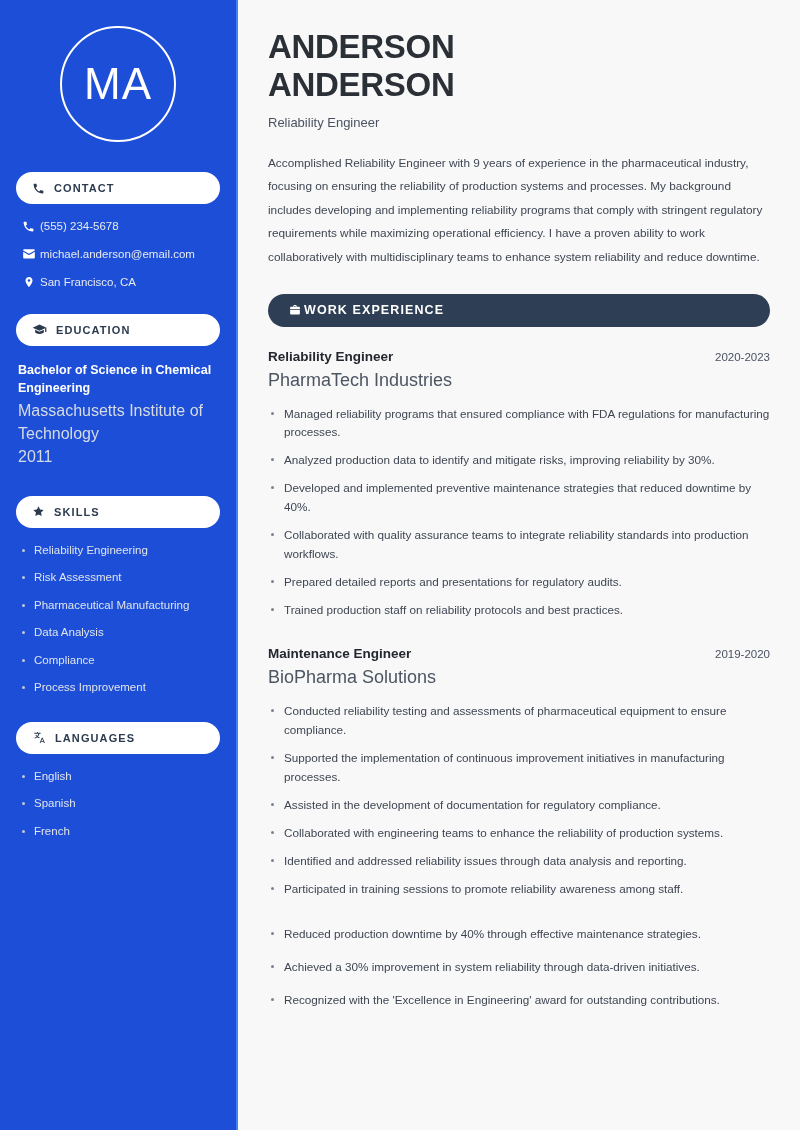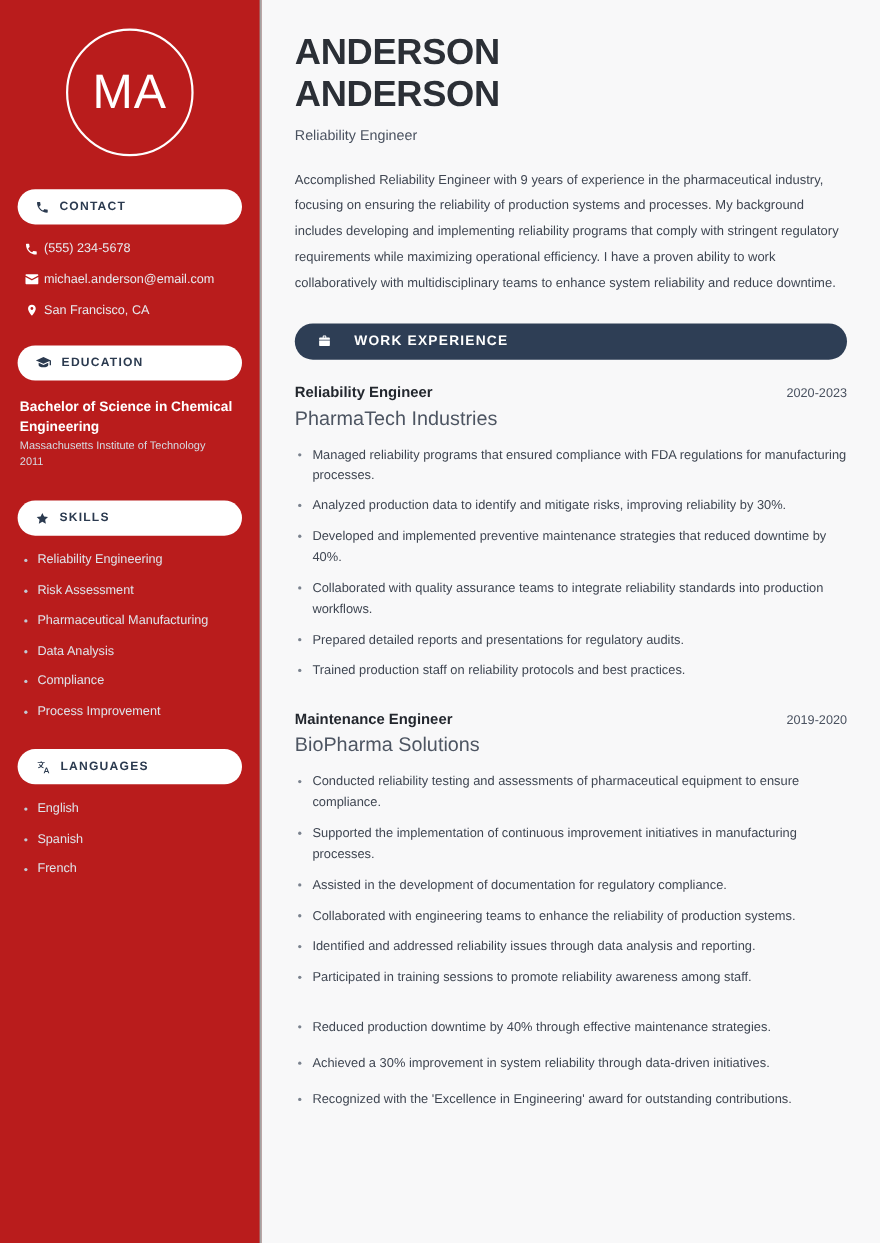--- a/index.html
+++ b/index.html
@@ -18,23 +18,23 @@
     height: 1130px;
     background: #f6f6f7;
     display: flex;
     overflow: hidden;
   }
 
   
   .sidebar {
     width: 238px;
     min-width: 238px;
-    background: #b91c1c;
+    background: #1d4ed8;
     padding: 22px 16px 30px 16px;
-    border-right: 2px solid #a3a3a3;
+    border-right: 2px solid #3b82f6;
     display: flex;
     flex-direction: column;
   }
 
   .avatar-wrap {
     display: flex;
     justify-content: center;
     margin-top: 4px;
     margin-bottom: 30px;
   }
@@ -95,21 +95,21 @@
   .edu-block { margin-bottom: 27px; padding-left: 2px; }
   .edu-degree {
     color: #ffffff;
     font-size: 12.5px;
     font-weight: bold;
     line-height: 1.45;
     margin-bottom: 2px;
   }
   .edu-school, .edu-year {
     color: #d6dbe2;
-    font-size: 10px;
+    font-size: 16px;
     line-height: 1.45;
   }
 
   
   .side-list { list-style: none; padding-left: 4px; margin-bottom: 26px; }
   .side-list li {
     color: #dfe4ea;
     font-size: 11.5px;
     line-height: 1.35;
     margin-bottom: 12px;
@@ -157,21 +157,21 @@
     max-width: 505px;
   }
 
   
   .bar {
     background: #2e3e55;
     border-radius: 999px;
     height: 33px;
     display: flex;
     align-items: center;
-    gap: 20px;
+    gap: 2px;
     padding: 0 20px;
     margin-bottom: 22px;
   }
   .bar .bar-label {
     color: #ffffff;
     font-size: 12.5px;
     font-weight: bold;
     letter-spacing: 1.1px;
   }
   .bar .ico svg { display: block; }

